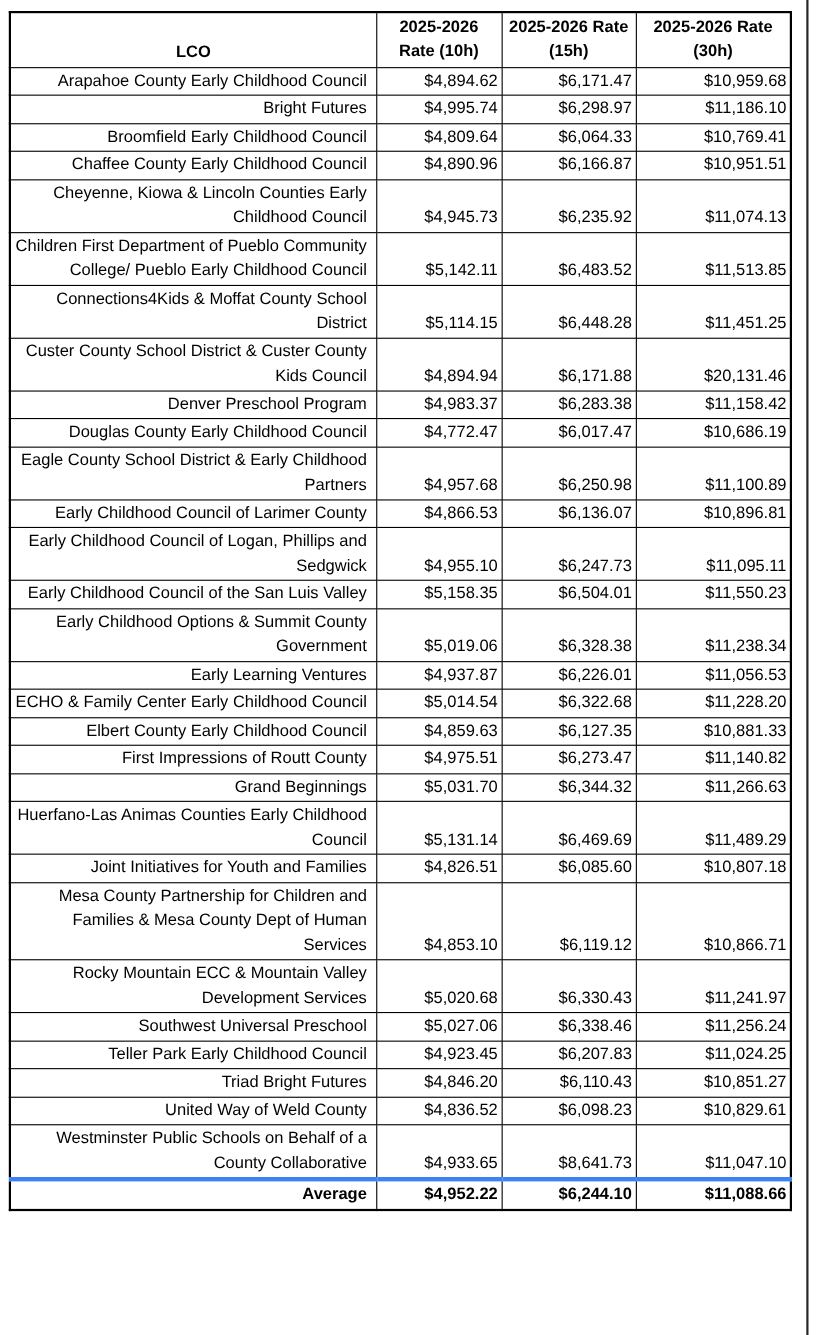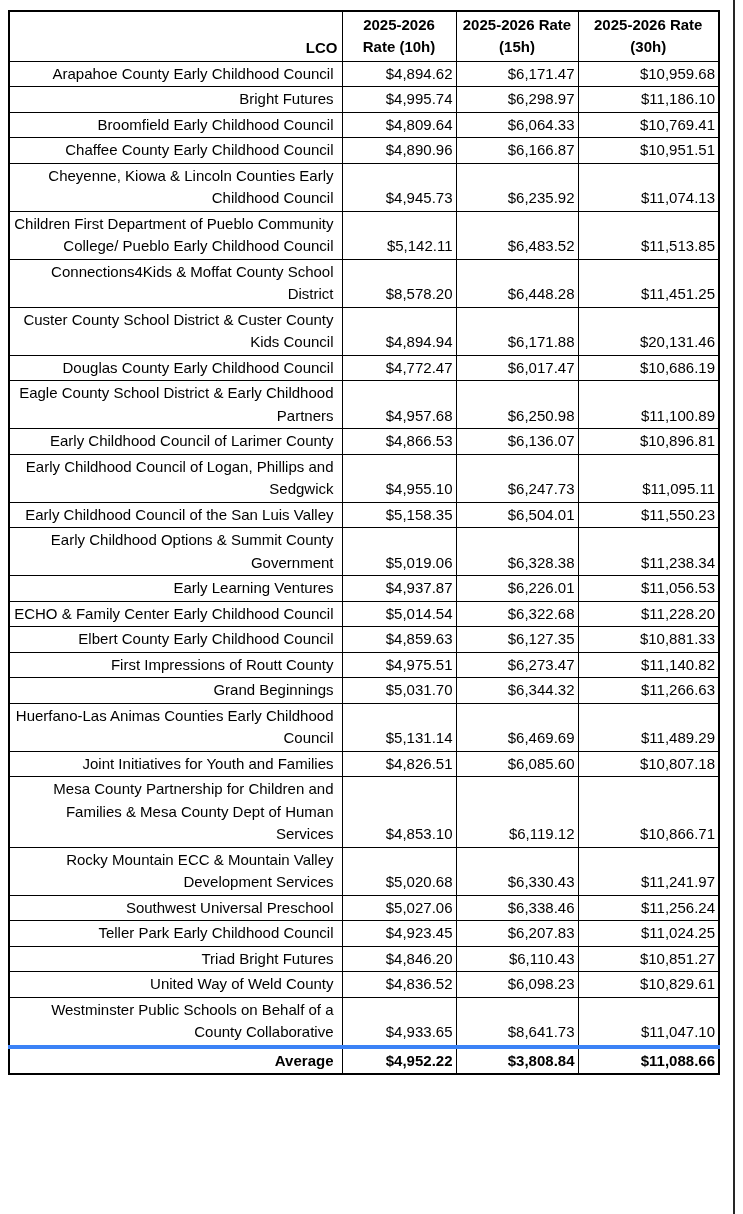--- a/index.html
+++ b/index.html
@@ -39,21 +39,21 @@
     border: 1px solid #000000;
     vertical-align: bottom;
     line-height: 1.5;
     overflow: hidden;
   }
   .rate-table thead th {
     font-weight: bold;
     height: 50px;
   }
   .rate-table th.h-lco {
-    text-align: right;
+    text-align: center;
     vertical-align: bottom;
     padding: 1px 4px 1px 4px;
     margin-left: 16px;
   }
   .rate-table th.h-rate {
     text-align: center;
     vertical-align: middle;
     white-space: pre-line;
     padding: 1px 2px;
   }
@@ -131,32 +131,38 @@
 
   <tr>
     <td class="c-name">Children First Department of Pueblo Community College/ Pueblo Early Childhood Council</td>
     <td class="c-val">$5,142.11</td>
     <td class="c-val">$6,483.52</td>
     <td class="c-val">$11,513.85</td>
   </tr>
 
   <tr>
     <td class="c-name">Connections4Kids &amp; Moffat County School District</td>
-    <td class="c-val">$8,578.20</td>
+    <td class="c-val">$5,114.15</td>
     <td class="c-val">$6,448.28</td>
     <td class="c-val">$11,451.25</td>
   </tr>
 
   <tr>
     <td class="c-name">Custer County School District &amp; Custer County Kids Council</td>
     <td class="c-val">$4,894.94</td>
     <td class="c-val">$6,171.88</td>
     <td class="c-val">$20,131.46</td>
   </tr>
 
+  <tr>
+    <td class="c-name">Denver Preschool Program</td>
+    <td class="c-val">$4,983.37</td>
+    <td class="c-val">$6,283.38</td>
+    <td class="c-val">$11,158.42</td>
+  </tr>
 
   <tr>
     <td class="c-name">Douglas County Early Childhood Council</td>
     <td class="c-val">$4,772.47</td>
     <td class="c-val">$6,017.47</td>
     <td class="c-val">$10,686.19</td>
   </tr>
 
   <tr>
     <td class="c-name">Eagle County School District &amp; Early Childhood Partners</td>
@@ -291,21 +297,21 @@
     <td class="c-name">Westminster Public Schools on Behalf of a County Collaborative</td>
     <td class="c-val">$4,933.65</td>
     <td class="c-val">$8,641.73</td>
     <td class="c-val">$11,047.10</td>
   </tr>
 </tbody>
     <tfoot>
       <tr>
         <td class="c-name">Average</td>
         <td class="c-val">$4,952.22</td>
-        <td class="c-val">$3,808.84</td>
+        <td class="c-val">$6,244.10</td>
         <td class="c-val">$11,088.66</td>
       </tr>
     </tfoot>
   </table>
 
   <div class="page-edge-line"></div>
 
 </div>
 
 </body></html>

